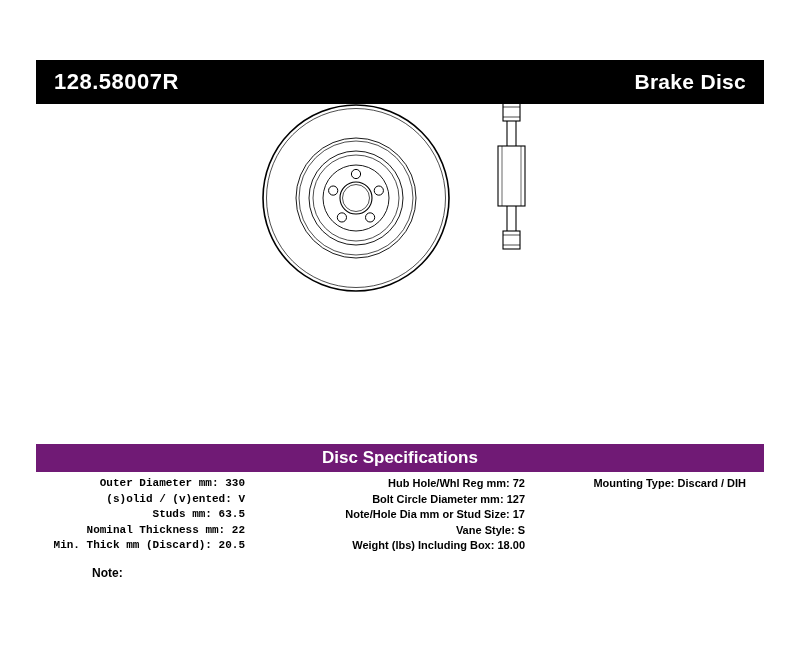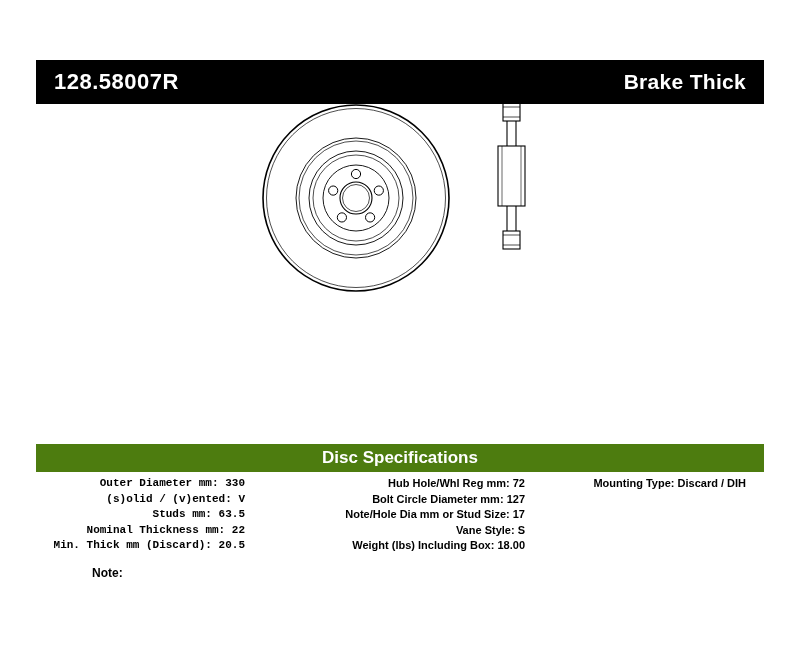--- a/index.html
+++ b/index.html
@@ -65,21 +65,21 @@
     top: 28px;
   }
 
   
   .spec-title-bar {
     position: absolute;
     left: 36px;
     top: 444px;
     width: 728px;
     height: 28px;
-    background: #4d7c0f;
+    background: #701a75;
     color: #ffffff;
     font-size: 17px;
     font-weight: bold;
     display: flex;
     align-items: center;
     justify-content: center;
     box-sizing: border-box;
   }
 
   .spec-columns {
@@ -133,21 +133,21 @@
   }
   .note-label {
     margin-left: 56px;
   }
 </style>
 </head>
 <body>
 
 <div class="header-bar">
   <div class="part-number">128.58007R</div>
-  <div class="product-type">Brake Thick</div>
+  <div class="product-type">Brake Disc</div>
 </div>
 
 <div class="drawing-area">
 
   <div class="rotor-face">
     <svg width="200" height="200" viewBox="0 0 200 200" xmlns="http://www.w3.org/2000/svg">
       <g fill="none" stroke="#000000">
 
         <circle cx="100" cy="100" r="93" stroke-width="1.6"></circle>
         <circle cx="100" cy="100" r="89.5" stroke-width="0.7"></circle>

